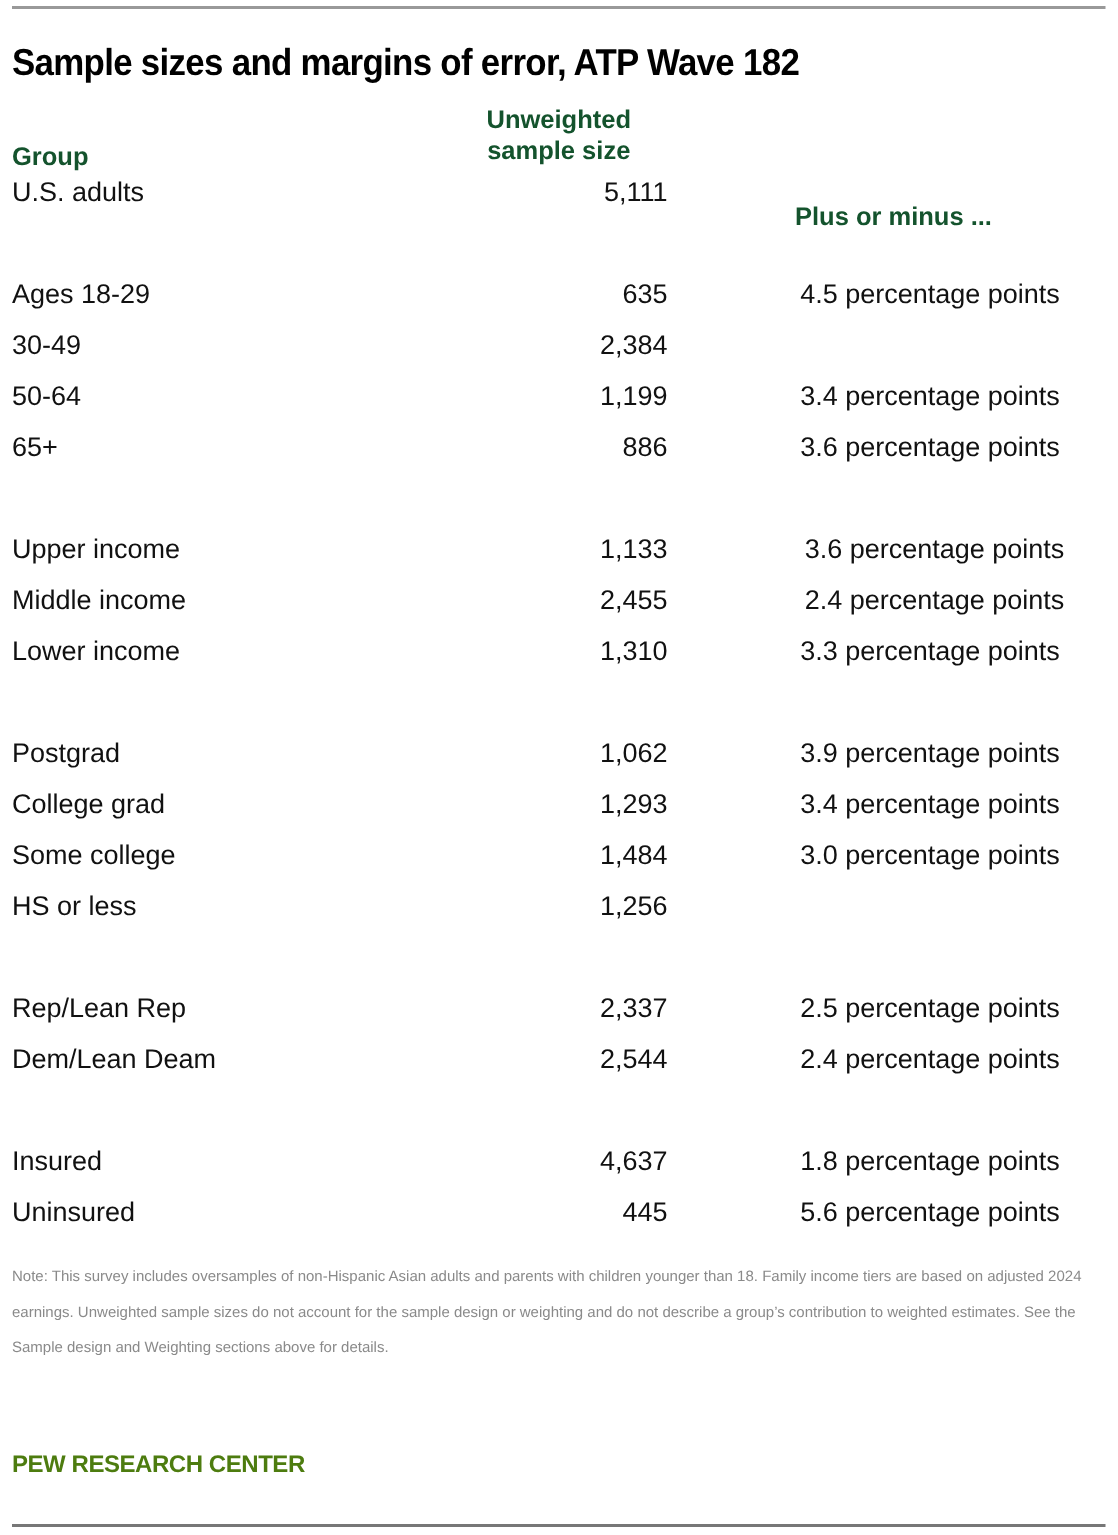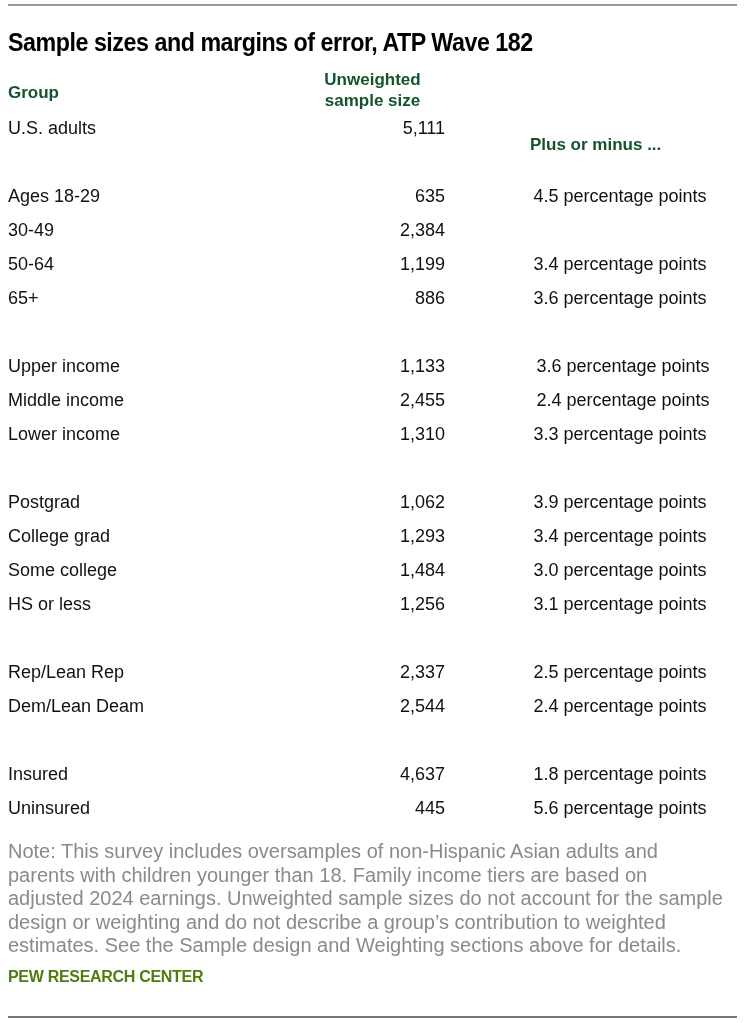--- a/index.html
+++ b/index.html
@@ -3,28 +3,28 @@
 <meta charset="utf-8">
 <style>
   html, body { margin: 0; padding: 0; background: #ffffff; }
   body { width: 745px; height: 1023px; position: relative; overflow: hidden;
          font-family: "Liberation Sans", sans-serif; color: #000; }
   .rule-top { position: absolute; left: 8px; right: 8px; top: 4px; height: 2px; background: #999; }
   .rule-bottom { position: absolute; left: 8px; right: 8px; top: 1016px; height: 2px; background: #777; }
   .title { position: absolute; left: 8px; top: 28px; font-size: 25px; font-weight: bold;
            letter-spacing: -0.5px; color: #000; white-space: nowrap; transform: scaleX(0.93); transform-origin: left top; }
   .hdr { position: absolute; font-weight: bold; font-size: 17px; color: #14532d; line-height: 21px; white-space: nowrap; }
-  .hdr-group { left: 8px; top: 82px; }
+  .hdr-group { left: 8px; top: 94px; }
   .hdr-size { left: 300px; width: 145px; top: 69px; text-align: center; }
   .hdr-moe { left: 530px; width: 180px; top: 90px; text-align: left; margin-top: 44px; }
   .row { position: absolute; left: 0; width: 745px; height: 24px; font-size: 18px; color: #111; }
   .row .c-group { position: absolute; left: 8px; top: 0; white-space: nowrap; }
   .row .c-size { position: absolute; left: 300px; width: 145px; text-align: right; top: 0; }
   .row .c-moe { position: absolute; left: 510px; width: 220px; text-align: center; top: 0; white-space: nowrap; }
-  .note { position: absolute; left: 8px; top: 840px; width: 720px; font-size: 20px; line-height: 23.5px; color: #8a8a8a; }
+  .note { position: absolute; left: 8px; top: 840px; width: 720px; font-size: 10px; line-height: 23.5px; color: #8a8a8a; }
   .source { position: absolute; left: 8px; top: 968px; font-size: 16px; font-weight: bold; color: #4d7c0f; letter-spacing: -0.3px; }
 </style>
 </head>
 <body>
 
 <div class="rule-top"></div>
 
 <div class="title">Sample sizes and margins of error, ATP Wave 182</div>
 
 <div class="hdr hdr-group">Group</div>
@@ -86,21 +86,20 @@
   <span class="c-moe">3.4 percentage points</span>
 </div>
 <div class="row" style="top:560px">
   <span class="c-group">Some college</span>
   <span class="c-size">1,484</span>
   <span class="c-moe">3.0 percentage points</span>
 </div>
 <div class="row" style="top:594px">
   <span class="c-group">HS or less</span>
   <span class="c-size">1,256</span>
-  <span class="c-moe">3.1 percentage points</span>
 </div>
 
 <div class="row" style="top:662px">
   <span class="c-group">Rep/Lean Rep</span>
   <span class="c-size">2,337</span>
   <span class="c-moe">2.5 percentage points</span>
 </div>
 <div class="row" style="top:696px">
   <span class="c-group">Dem/Lean Deam</span>
   <span class="c-size">2,544</span>

